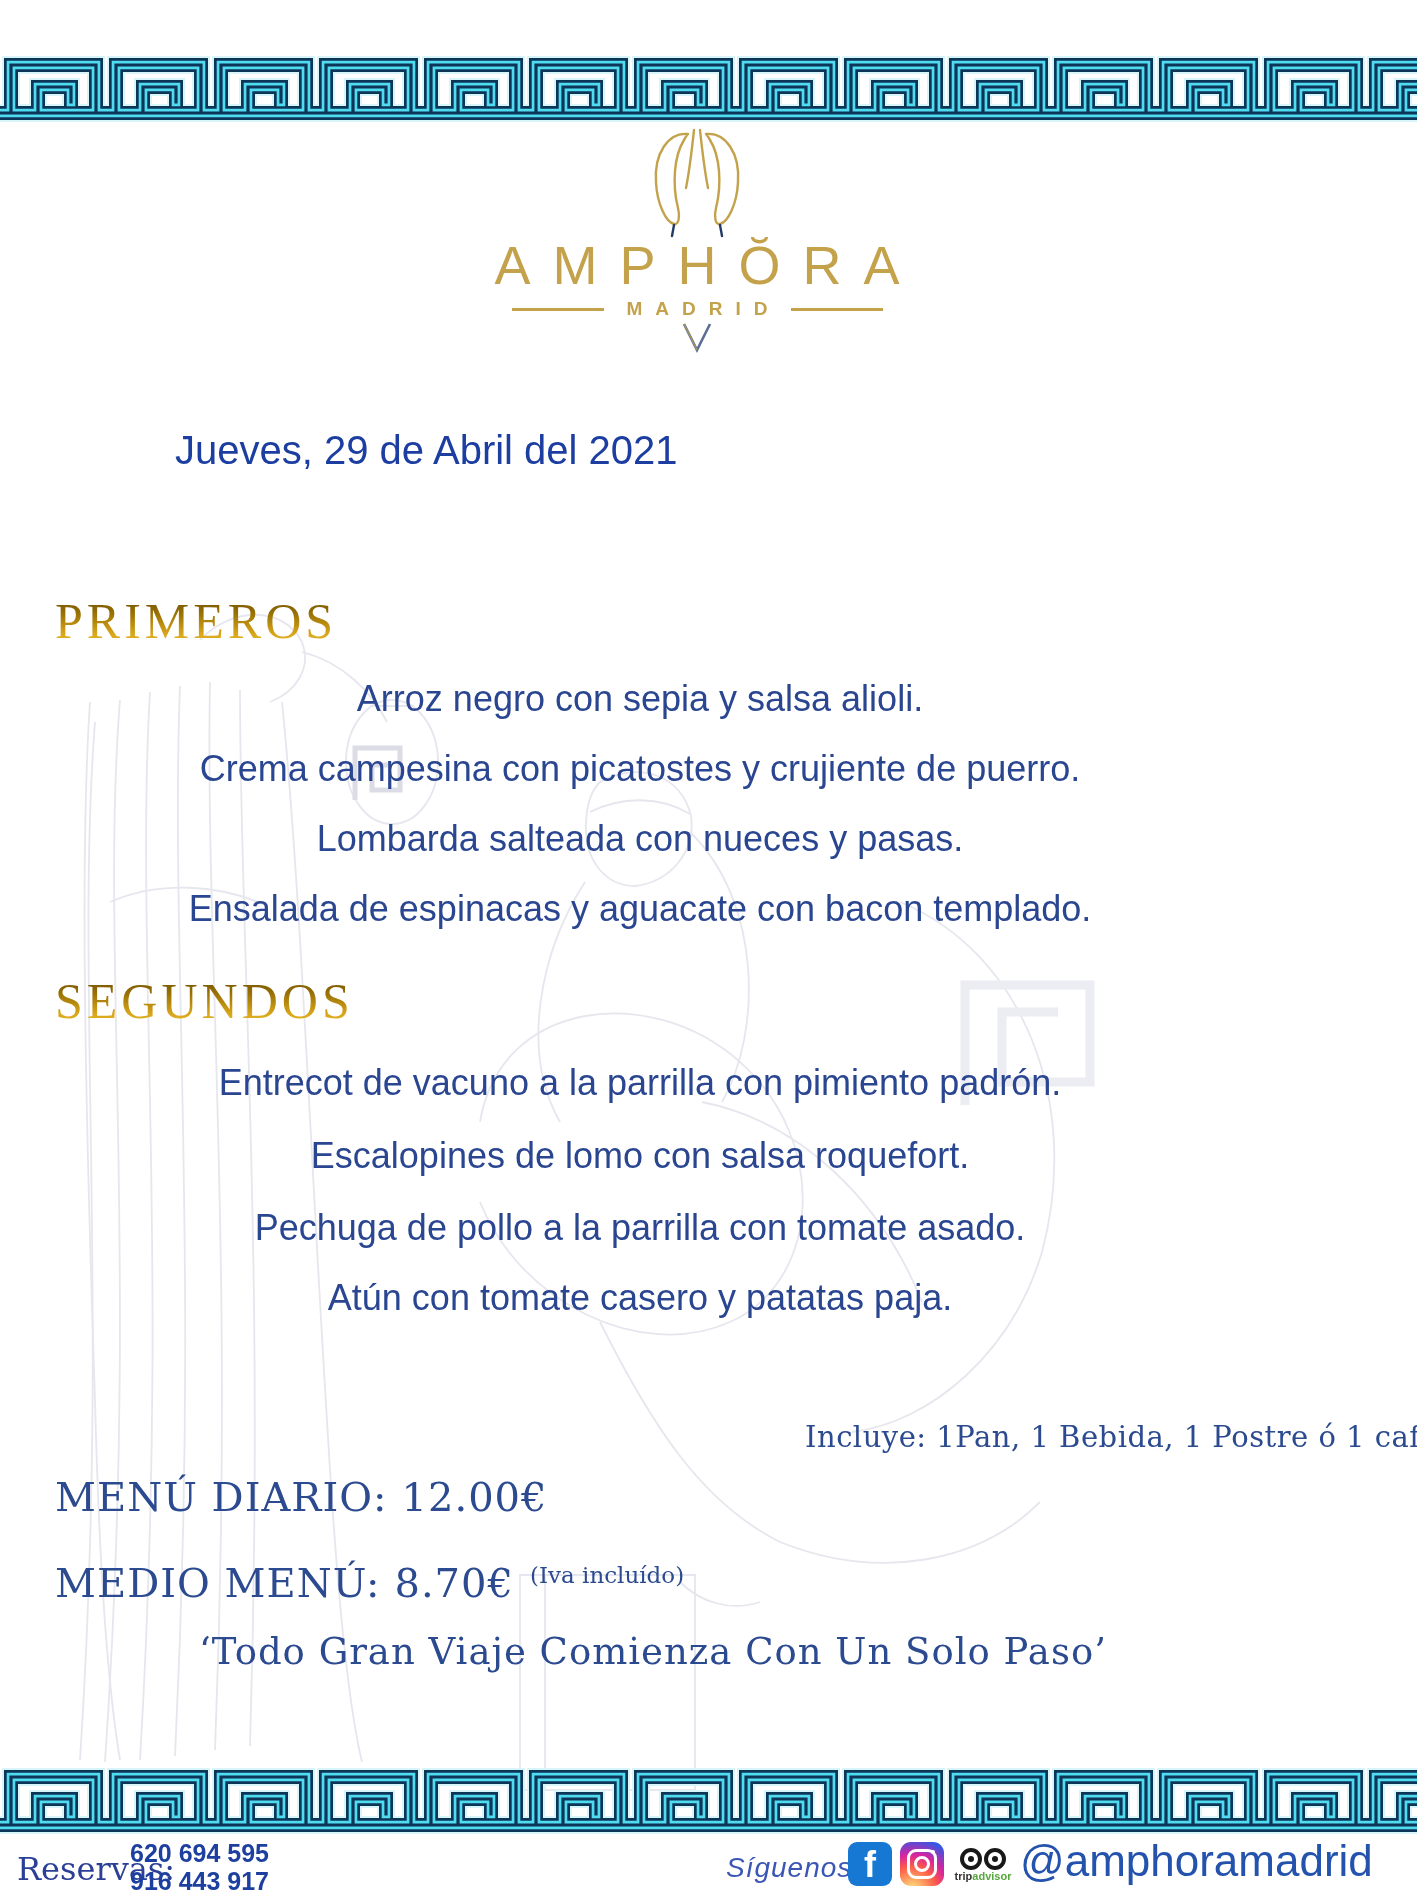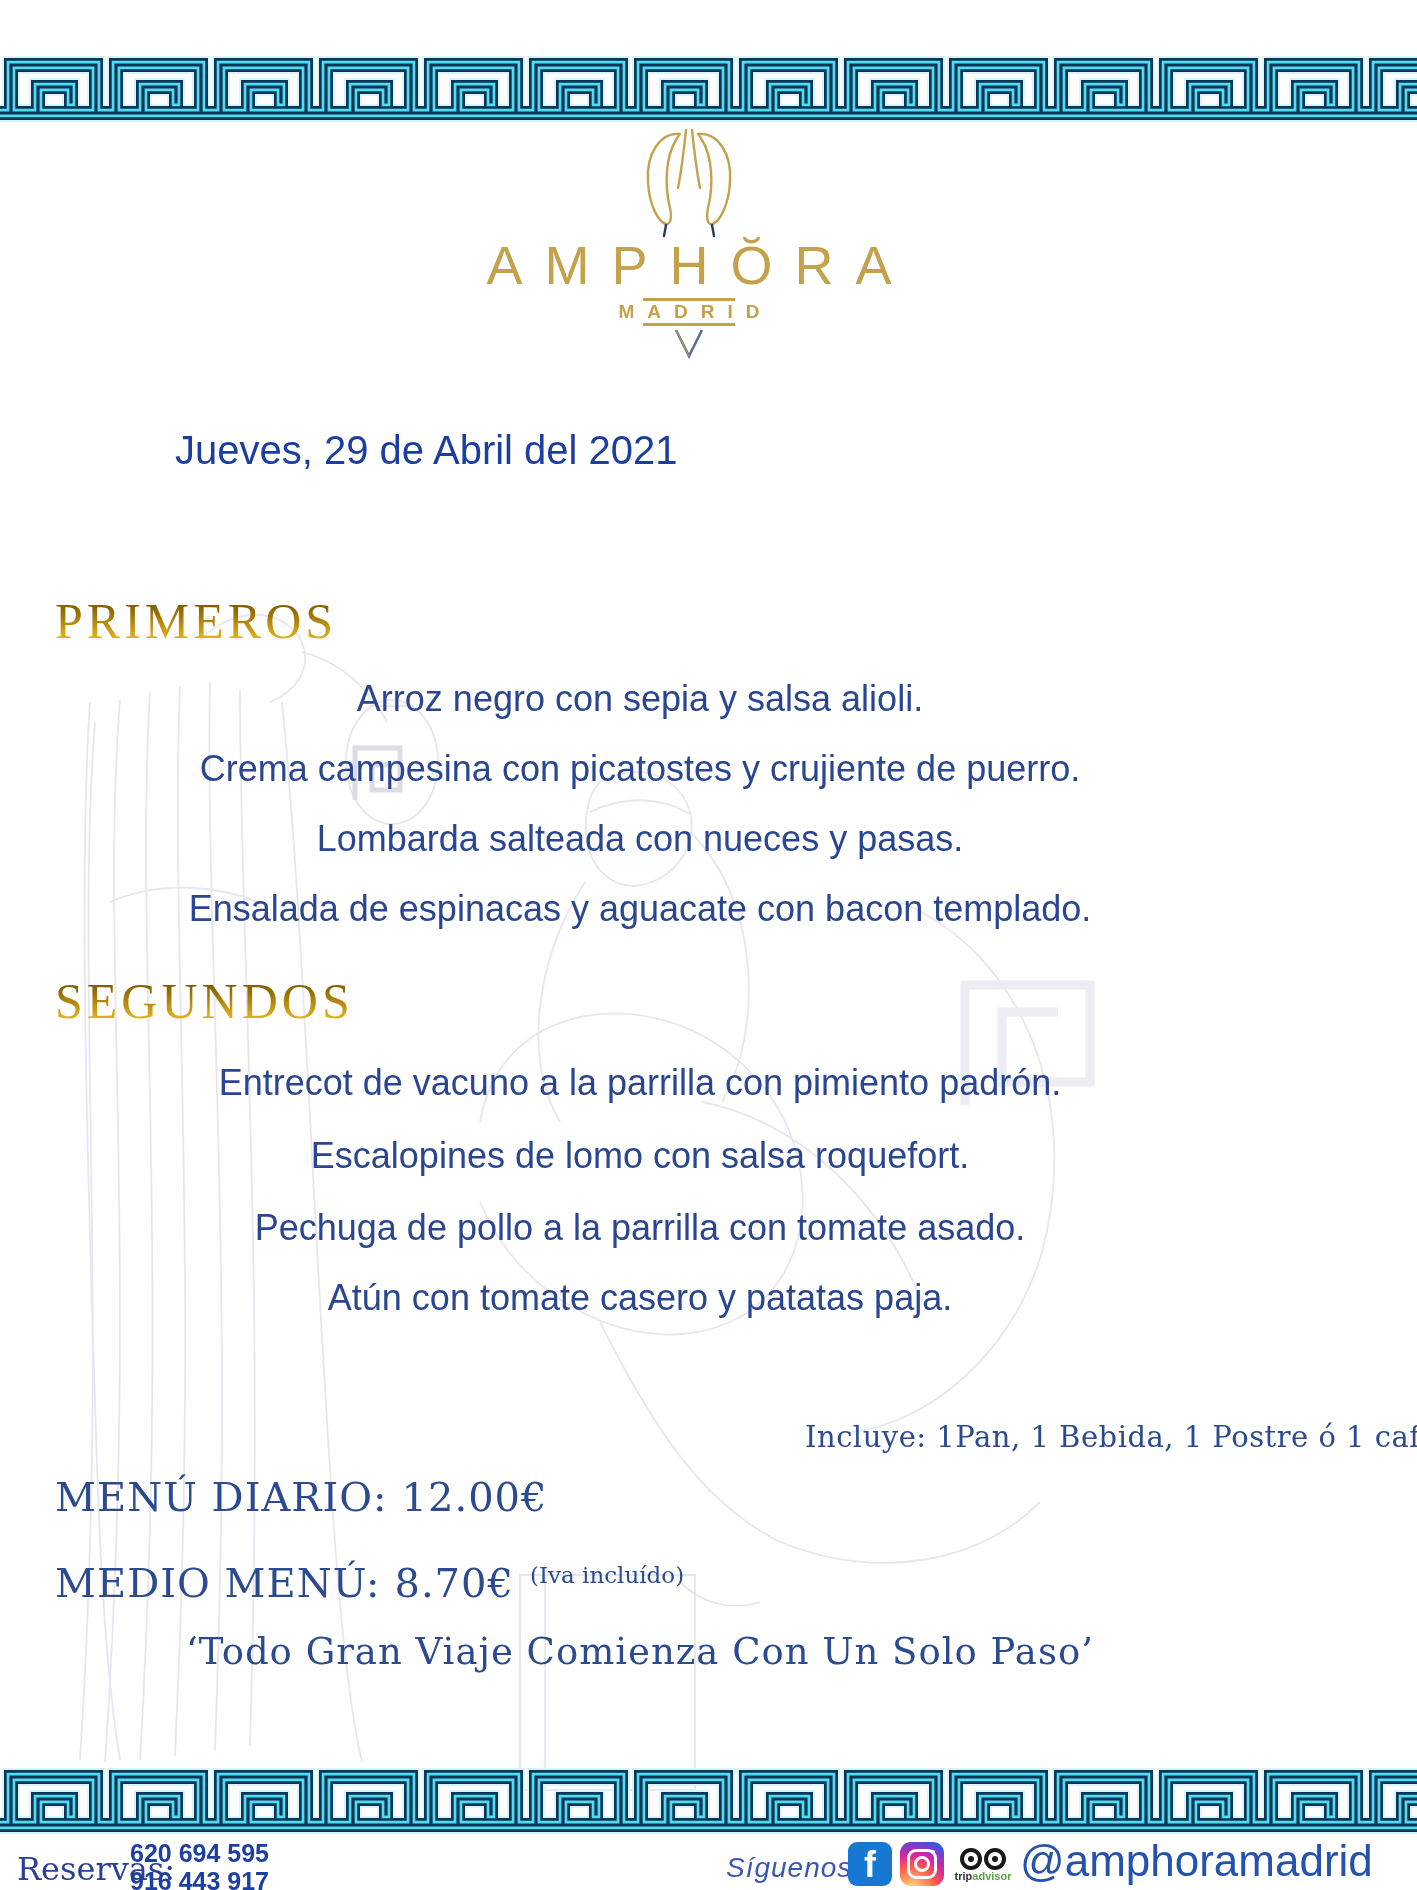--- a/index.html
+++ b/index.html
@@ -3,25 +3,25 @@
 <meta charset="utf-8">
 <style>
   html,body{margin:0;padding:0;background:#ffffff;}
   .page{position:relative;width:1417px;height:1890px;background:#ffffff;overflow:hidden;
         font-family:"Liberation Sans",sans-serif;}
   svg{display:block;}
   .bg{position:absolute;left:0;top:0;z-index:0;}
   .layer{position:absolute;z-index:2;}
 
   
-  .logo{position:absolute;left:4px;top:126px;width:1370px;text-align:center;z-index:2;}
+  .logo{position:absolute;left:12px;top:126px;width:1370px;text-align:center;z-index:2;}
   .vase{margin:0 auto;}
   .brand{margin-top:-6px;font-size:54px;letter-spacing:22px;padding-left:22px;
          color:#c3a24b;font-weight:400;}
-  .madrid-row{display:flex;align-items:center;justify-content:center;margin-top:2px;flex-direction:column;}
+  .madrid-row{display:flex;align-items:center;justify-content:center;margin-top:2px;}
   .rule{display:inline-block;width:92px;height:3px;background:#c3a24b;}
   .city{font-size:19px;letter-spacing:13px;padding-left:13px;color:#c3a24b;font-weight:700;margin:0 10px;}
   .vmark{margin:2px auto 0;}
 
   
   .date{left:175px;right:0;top:428px;text-align:left;font-size:40px;color:#1c3ea1;}
 
   
   .heading{left:55px;font-family:"Liberation Serif",serif;font-size:50px;letter-spacing:4px;
            color:#a8790a;white-space:nowrap;}
@@ -36,21 +36,21 @@
   .d1{top:678px;} .d2{top:748px;} .d3{top:818px;} .d4{top:888px;}
   .d5{top:1062px;} .d6{top:1135px;} .d7{top:1207px;} .d8{top:1277px;}
 
   
   .deco{font-family:"DejaVu Serif",serif;color:#2b4a8f;}
   .includes{left:805px;top:1420px;font-size:29px;white-space:nowrap;letter-spacing:0.5px;}
   .price-line{left:55px;font-size:40px;white-space:nowrap;letter-spacing:1px;}
   .p1{top:1474px;} .p2{top:1560px;}
   .price-val{margin-left:14px;}
   .tax-note{font-size:23px;vertical-align:14px;margin-left:16px;letter-spacing:0;}
-  .quote{left:0;top:1630px;width:1280px;text-align:center;font-size:37px;
+  .quote{left:13px;top:1630px;width:1280px;text-align:center;font-size:37px;
          letter-spacing:1px;white-space:nowrap;}
 
   
   .reservas{left:17px;top:1850px;font-family:"DejaVu Serif",serif;
             font-size:32px;color:#2b3f97;}
   .phones{left:130px;top:1839px;font-size:25px;color:#1d3f9f;line-height:28px;font-weight:600;}
   .siguenos{left:726px;top:1852px;font-size:28px;color:#3c56b4;font-style:italic;letter-spacing:1px;}
   .handle{left:1020px;top:1836px;font-size:44px;color:#2453ad;}
 
   .icon{position:absolute;z-index:2;}

